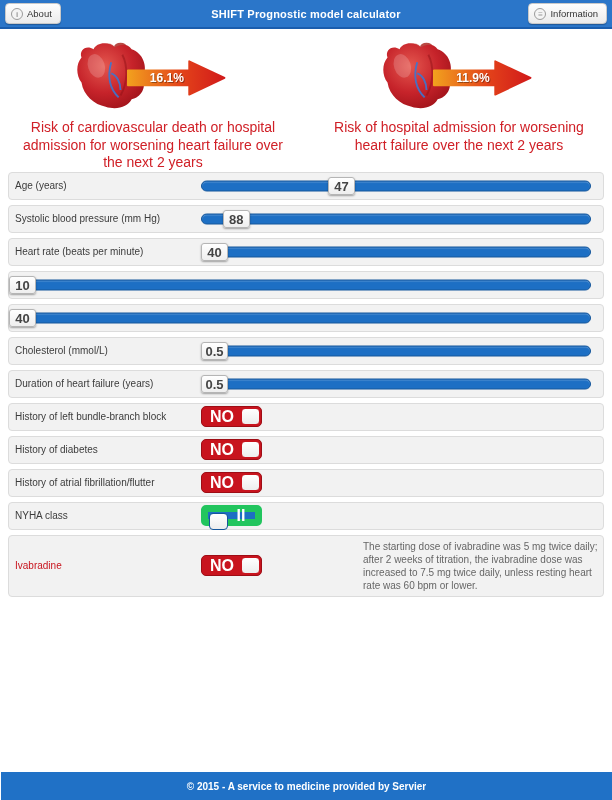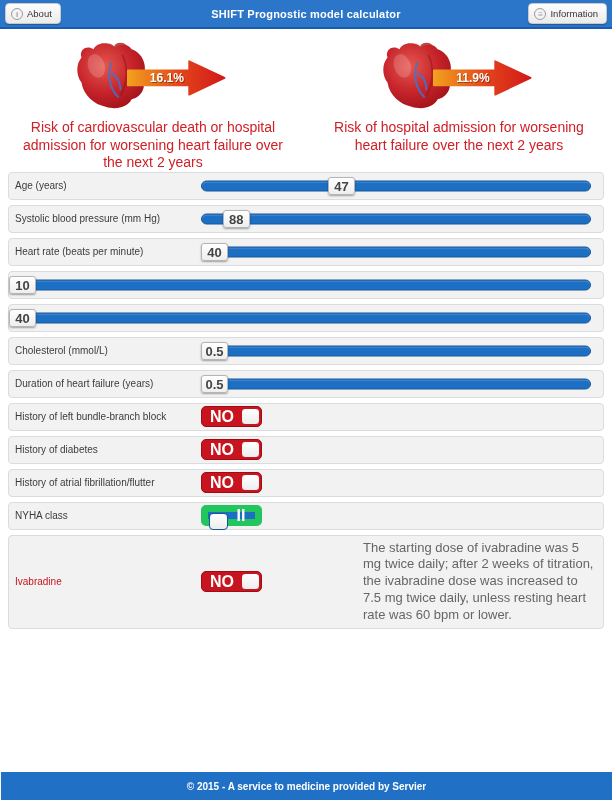--- a/index.html
+++ b/index.html
@@ -71,21 +71,21 @@
   }
   .toggle.off .toggle-label{left:0;right:19px;}
   .toggle.on  .toggle-label{left:19px;right:0;}
   .toggle-knob{
     position:absolute;top:1px;width:19px;height:17px;border-radius:4px;
     background:linear-gradient(#ffffff,#ededed);box-sizing:border-box;
   }
   .toggle.off .toggle-knob{right:1px;border:1px solid #c8141e;}
   .toggle.on  .toggle-knob{left:1px;border:1px solid #15569b;}
   .iva-note{
-    width:236px;margin-left:auto;padding-right:4px;font-size:13px;line-height:1.3;
+    width:236px;margin-left:auto;padding-right:4px;font-size:10px;line-height:1.3;
     color:#666;text-align:left;
   }
   
   .footer{
     position:absolute;left:1px;right:0;bottom:0;height:28px;background:#2071c6;
     display:flex;align-items:center;justify-content:center;
   }
   .footer-text{color:#fff;font-size:10px;font-weight:bold;}
 </style>
 </head>

